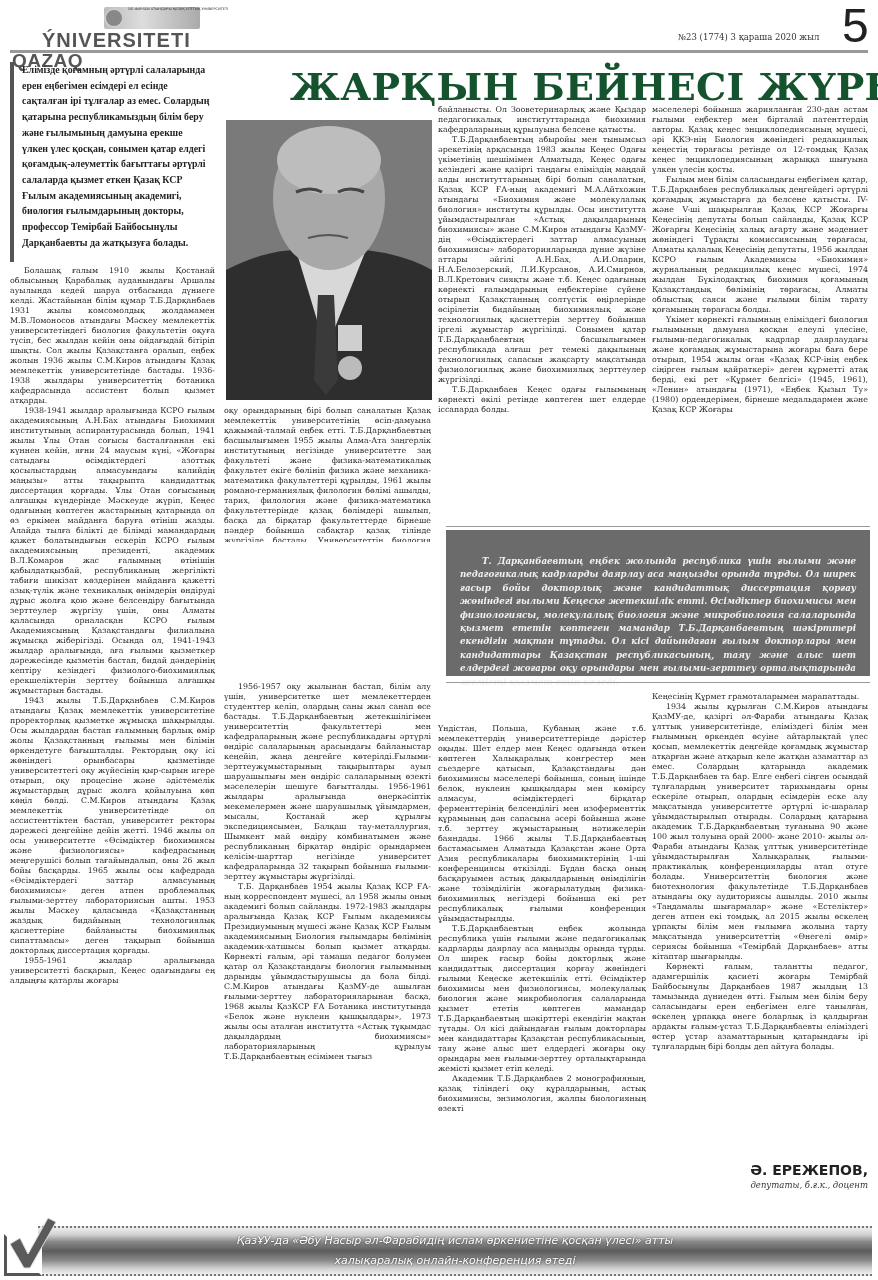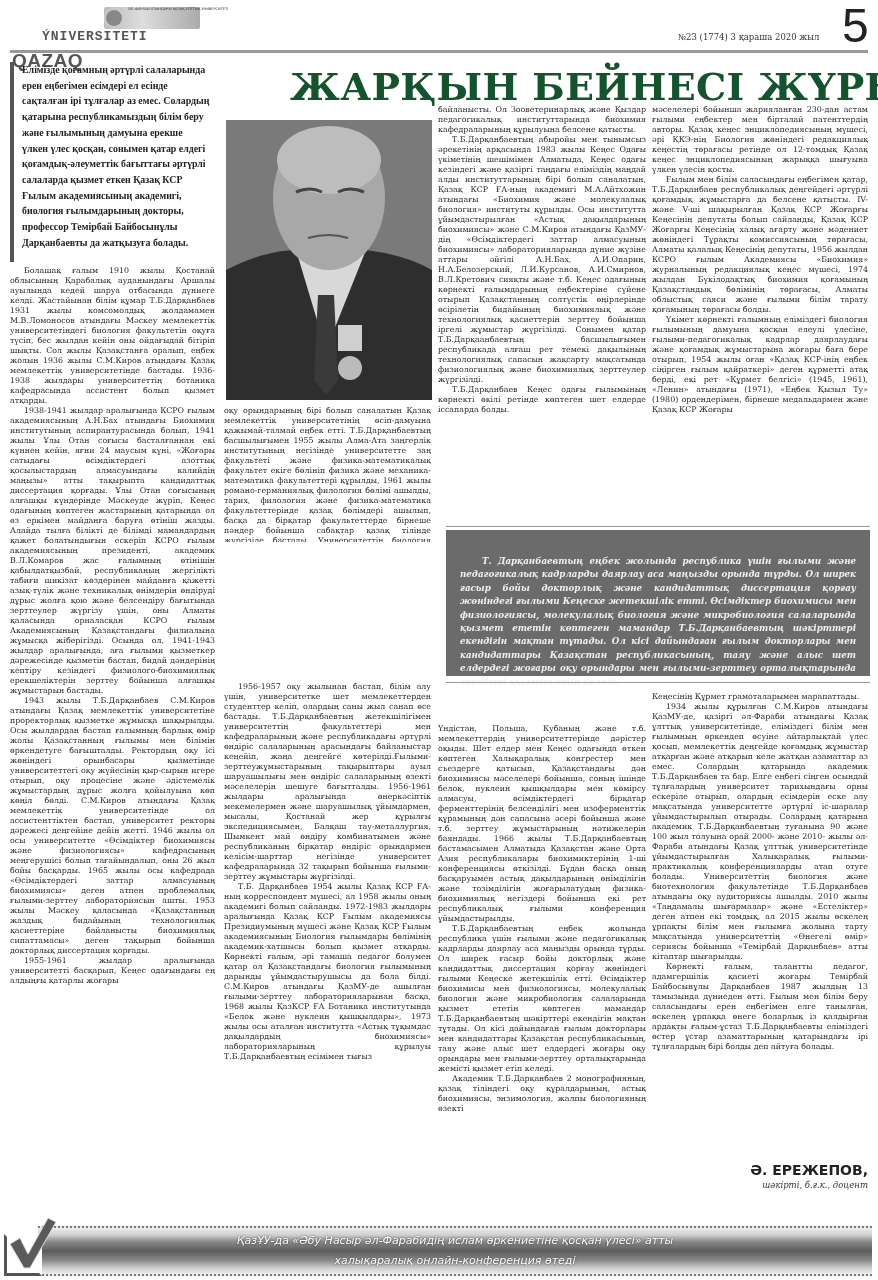--- a/index.html
+++ b/index.html
@@ -3,21 +3,21 @@
 <meta charset="utf-8">
 <style>
   * { box-sizing: border-box; margin: 0; padding: 0; }
   html, body { width: 878px; height: 1280px; background: #fff; overflow: hidden; }
   body { position: relative; font-family: "DejaVu Serif", "Liberation Serif", serif; color: #222; }
 
   
   .masthead { position: absolute; left: 0; top: 0; width: 878px; height: 56px; }
   .logo { position: absolute; left: 10px; top: 4px; width: 188px; height: 50px; }
   .logo-top { position: absolute; left: 2px; top: 4px; font-family: "Liberation Sans", sans-serif; font-weight: 900; font-size: 19px; color: #555; letter-spacing: 0.5px; margin-top: 42px; }
-  .logo-bottom { position: absolute; left: 32px; top: 25px; font-family: Liberation Mono, monospace; font-weight: 900; font-size: 13px; color: #555; letter-spacing: 1px; }
+  .logo-bottom { position: absolute; left: 32px; top: 25px; font-family: Liberation Sans, sans-serif; font-weight: 900; font-size: 20px; color: #555; letter-spacing: 1px; }
   .logo-emblem { position: absolute; left: 94px; top: 3px; width: 96px; height: 22px; background: linear-gradient(90deg,#bbb,#ddd 40%,#aaa); border-radius: 2px; }
   .logo-emblem-circle { position: absolute; left: 0; top: 1px; width: 20px; height: 20px; border-radius: 50%; background: #888; border: 2px solid #ccc; }
   .logo-emblem-text { position: absolute; left: 24px; top: 0; font-size: 3.5px; font-family: "DejaVu Sans", sans-serif; color: #333; white-space: nowrap; }
   .section-title { position: absolute; left: 386px; top: 6px; font-family: "Liberation Serif", serif; font-size: 31px; color: #777; letter-spacing: 1px; }
   .issue { position: absolute; left: 678px; top: 32px; font-family: "DejaVu Serif", serif; font-size: 8.5px; color: #333; }
   .page-num { position: absolute; left: 842px; top: -2px; font-family: "Liberation Sans", sans-serif; font-size: 48px; font-weight: 300; color: #222; }
   .mast-rule { position: absolute; left: 10px; top: 50px; width: 858px; height: 3px; background: #999; }
 
   
   .lead { position: absolute; left: 10px; top: 62px; width: 200px; height: 200px; border-left: 4px solid #555; padding-left: 8px; }
@@ -146,21 +146,21 @@
 </div>
 
 <div class="col c4b">
   <p class="noindent">Кеңесінің Құрмет грамоталарымен марапаттады.</p>
   <p>1934 жылы құрылған С.М.Киров атындағы ҚазМУ-де, қазіргі әл-Фараби атындағы Қазақ ұлттық университетінде, еліміздегі білім мен ғылымның өркендеп өсуіне айтарлықтай үлес қосып, мемлекеттік деңгейде қоғамдық жұмыстар атқарған және атқарып келе жатқан азаматтар аз емес. Солардың қатарында академик Т.Б.Дарқанбаев та бар. Елге еңбегі сіңген осындай тұлғалардың университет тарихындағы орны ескеріле отырып, олардың есімдерін еске алу мақсатында университетте әртүрлі іс-шаралар ұйымдастырылып отырады. Солардың қатарына академик Т.Б.Дарқанбаевтың туғанына 90 және 100 жыл толуына орай 2000- және 2010- жылы әл-Фараби атындағы Қазақ ұлттық университетінде ұйымдастырылған Халықаралық ғылыми-практикалық конференцияларды атап отуге болады. Университеттің биология және биотехнология факультетінде Т.Б.Дарқанбаев атындағы оқу аудиториясы ашылды. 2010 жылы «Таңдамалы шығармалар» және «Естеліктер» деген атпен екі томдық, ал 2015 жылы өскелең ұрпақты білім мен ғылымға жолына тарту мақсатында университеттің «Өнегелі өмір» сериясы бойынша «Темірбай Дарқанбаев» атты кітаптар шығарылды.</p>
   <p>Көрнекті ғалым, талантты педагог, адамгершілік қасиеті жоғары Темірбай Байбосынұлы Дарқанбаев 1987 жылдың 13 тамызында дүниеден өтті. Ғылым мен білім беру саласындағы ерен еңбегімен елге танылған, өскелең ұрпаққа өнеге боларлық із қалдырған ардақты ғалым-ұстаз Т.Б.Дарқанбаевты еліміздегі өстер ұстар азаматтарының қатарындағы ірі тұлғалардың бірі болды деп айтуға болады.</p>
 </div>
 
 <div class="sig">
   <div class="sig-name">Ә. ЕРЕЖЕПОВ,</div>
-  <div class="sig-role">шәкірті, б.ғ.к., доцент</div>
+  <div class="sig-role">депутаты, б.ғ.к., доцент</div>
 </div>
 
 <div class="banner">
   <div class="banner-bar"></div>
   <div class="check-box"></div>
   <svg class="check-mark" viewBox="0 0 52 58">
     <path d="M6 30 L16 24 L24 40 L44 4 L52 8 L26 54 L20 54 Z" fill="#5a5a5a" stroke="#ddd" stroke-width="1"></path>
   </svg>
   <div class="banner-line l1">ҚазҰУ-да «Әбу Насыр әл-Фарабидің ислам өркениетіне қосқан үлесі» атты</div>
   <div class="banner-line l2">халықаралық онлайн-конференция өтеді</div>

